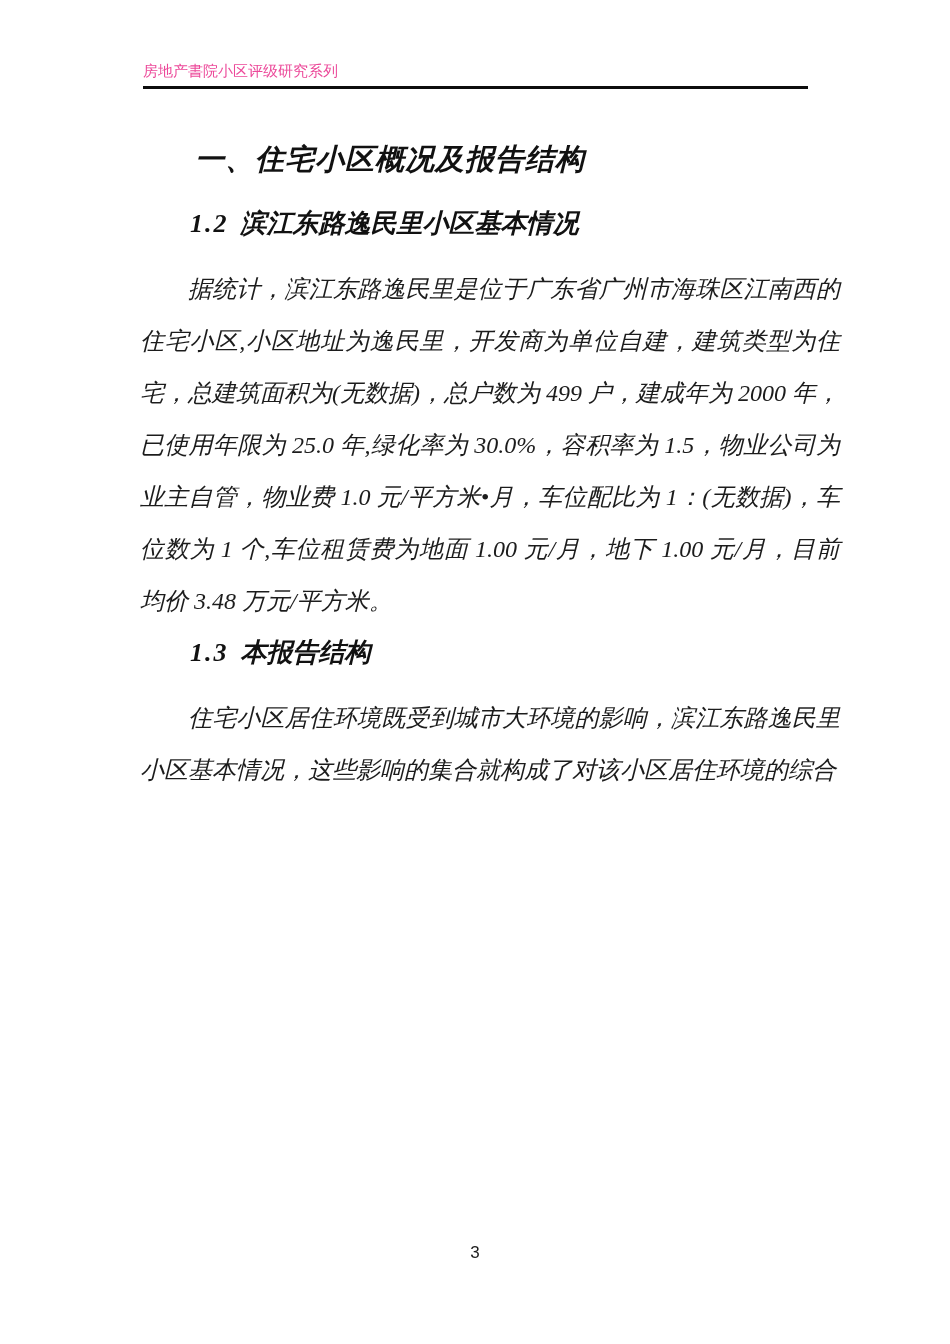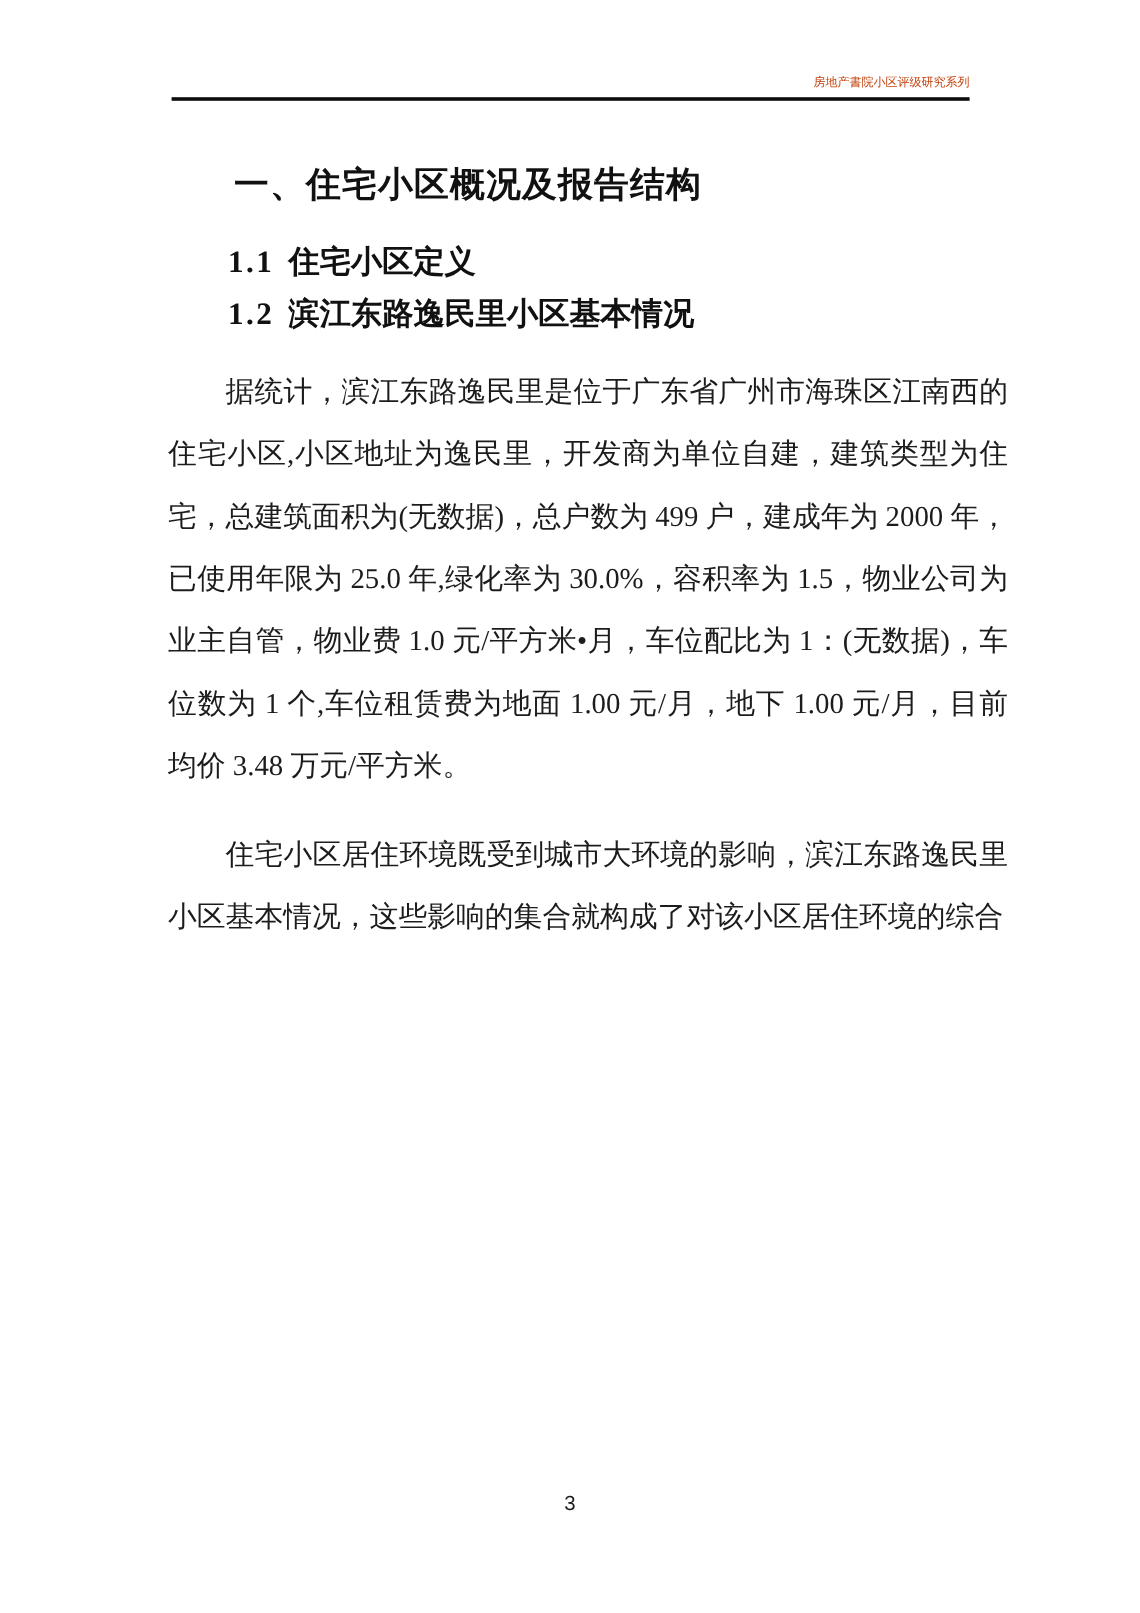--- a/index.html
+++ b/index.html
@@ -9,33 +9,34 @@
     width: 950px;
     height: 1344px;
     margin: 0 auto;
     background: #ffffff;
     color: #1a1a1a;
     overflow: hidden;
   }
   
   .header {
     display: flex;
-    justify-content: flex-end;
+    justify-content: flex-start;
     align-items: flex-end;
     margin: 62px 142px 0 143px;
     padding-bottom: 5px;
     border-bottom: 3px solid #0d0d0d;
     font-family: "Liberation Sans", "DejaVu Sans", sans-serif;
-    font-size: 10px;
-    color: #c2410c;
+    font-size: 15px;
+    color: #ec4899;
   }
   
   .content {
     margin: 0 110px 0 140px;
     font-family: "Liberation Serif", "DejaVu Serif", serif;
+    font-style: italic;
   }
   h1.chapter {
     margin: 52px 0 29px 55px;
     font-family: "Liberation Sans", "DejaVu Sans", sans-serif;
     font-size: 29px;
     line-height: 36px;
     font-weight: bold;
     color: #111111;
     letter-spacing: 1px;
   }
@@ -82,33 +83,33 @@
   <div class="header">
     <span>房地产書院</span>
     <span>小区评级研究系列</span>
   </div>
 
   <div class="content">
 
     <h1 class="chapter">一、住宅小区概况及报告结构</h1>
 
     <section>
-      <h2 class="section-title">
-        <span class="h-num">1.1</span><span>住宅小区定义</span>
-      </h2>
     </section>
 
     <section>
       <h2 class="section-title">
         <span class="h-num">1.2</span><span>滨江东路逸民里小区基本情况</span>
       </h2>
       <p class="body-para">据统计，滨江东路逸民里是位于广东省广州市海珠区江南西的住宅小区,小区地址为逸民里，开发商为单位自建，建筑类型为住宅，总建筑面积为(无数据)，总户数为 499 户，建成年为 2000 年，已使用年限为 25.0 年,绿化率为 30.0%，容积率为 1.5，物业公司为业主自管，物业费 1.0 元/平方米•月，车位配比为 1：(无数据)，车位数为 1 个,车位租赁费为地面 1.00 元/月，地下 1.00 元/月，目前均价 3.48 万元/平方米。</p>
     </section>
 
     <section>
+      <h2 class="section-title">
+        <span class="h-num">1.3</span><span>本报告结构</span>
+      </h2>
       <p class="body-para">住宅小区居住环境既受到城市大环境的影响，滨江东路逸民里小区基本情况，这些影响的集合就构成了对该小区居住环境的综合</p>
     </section>
 
   </div>
 
   <div class="footer">
     <span>3</span>
   </div>
 
 </div>

